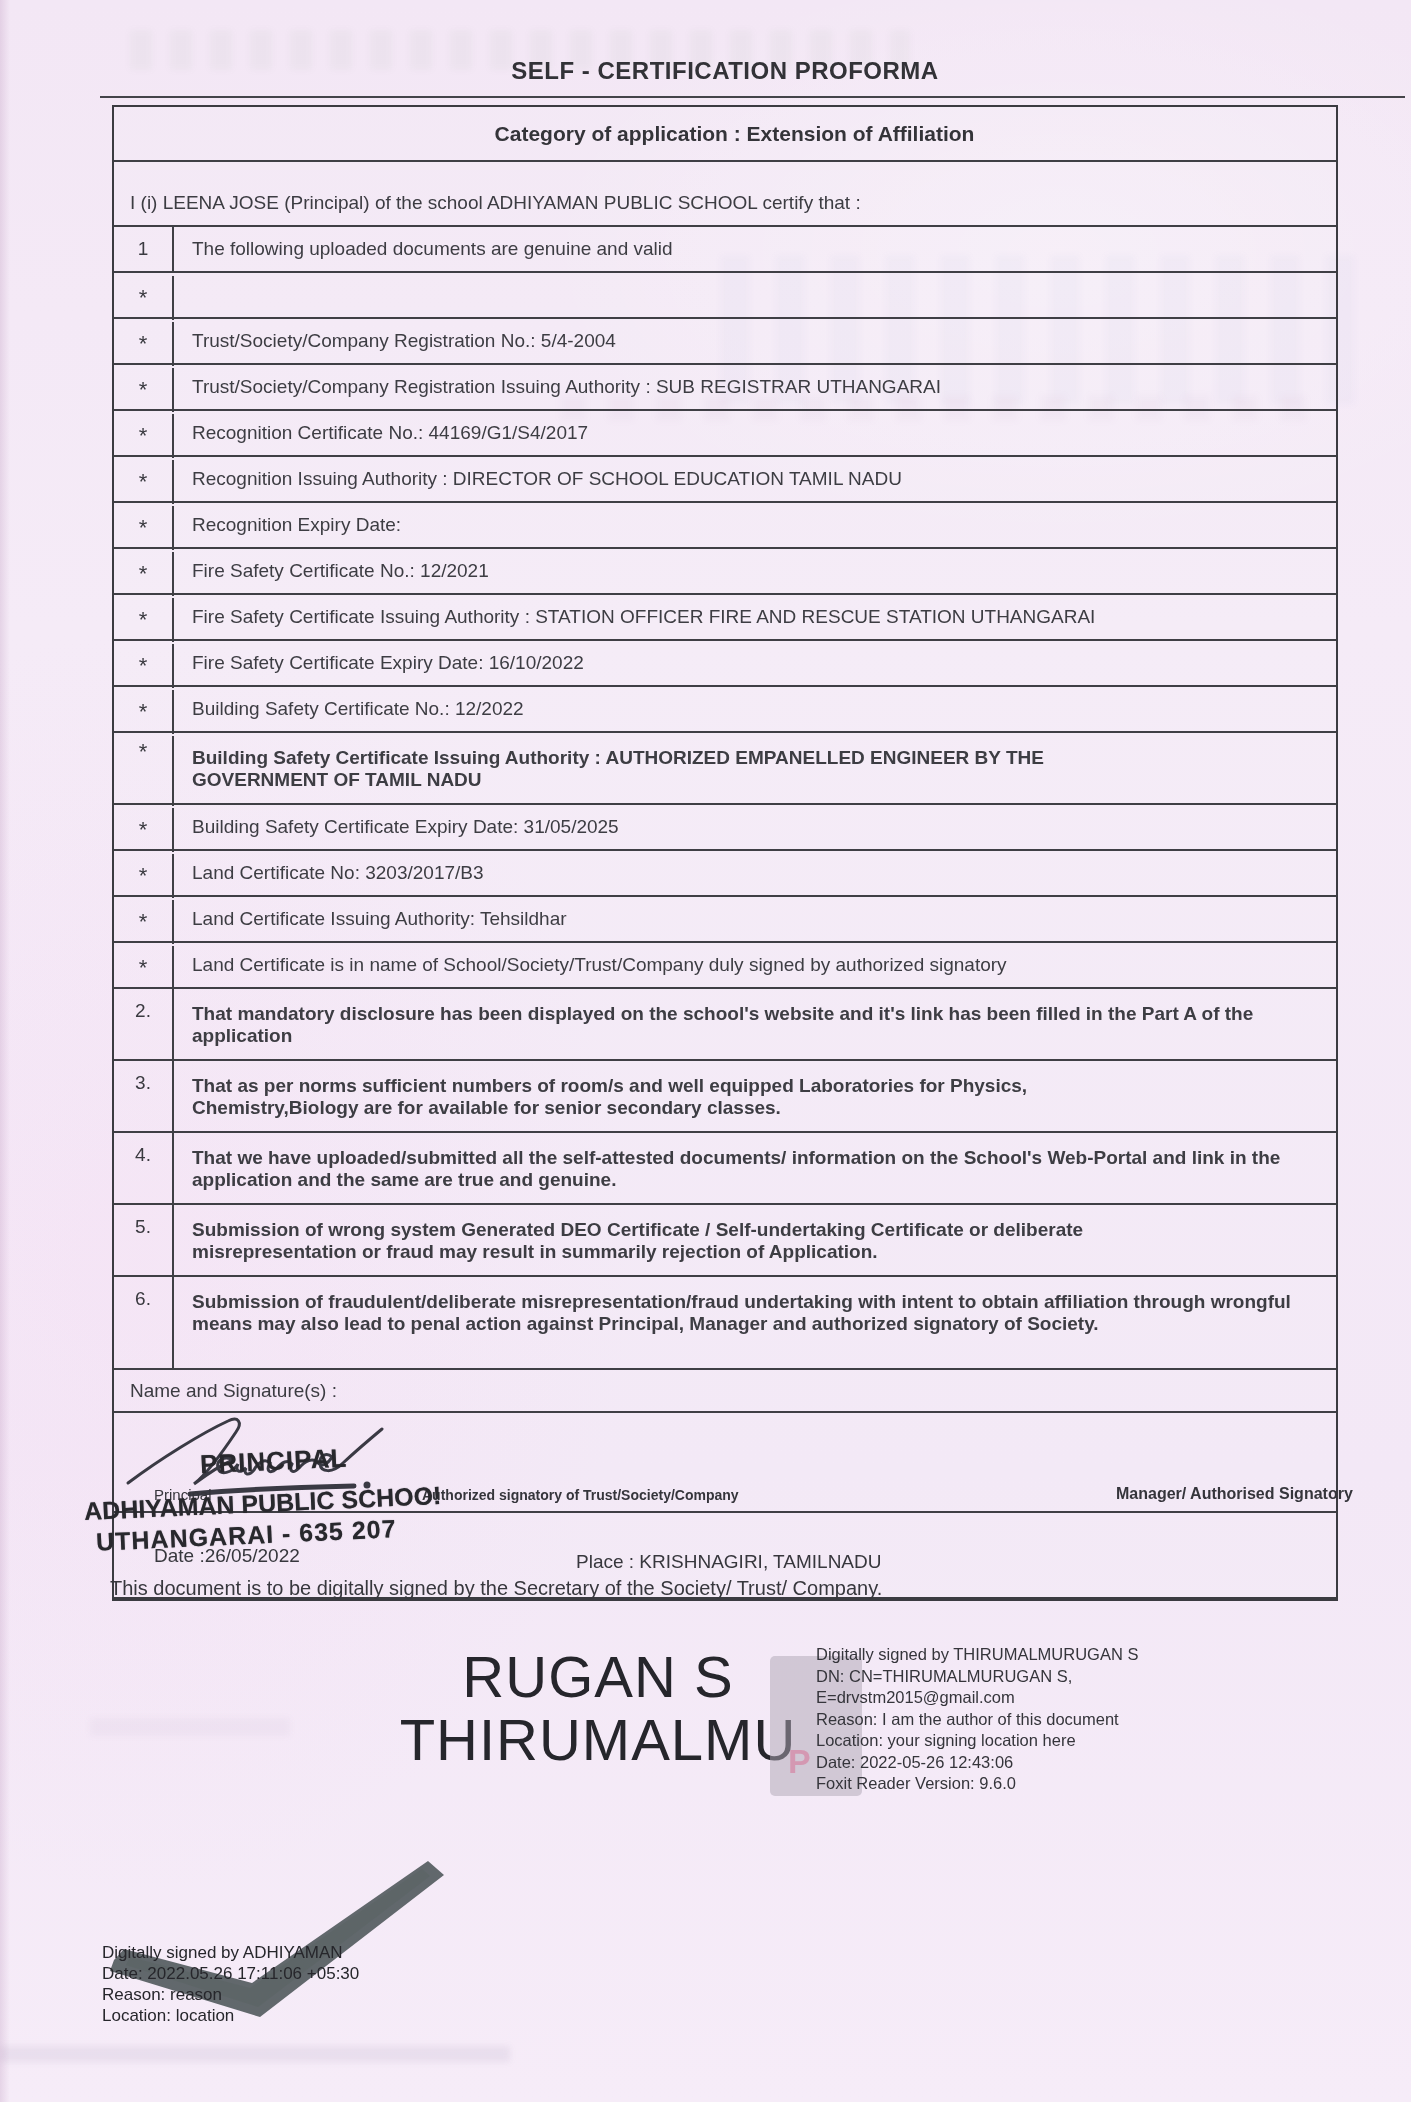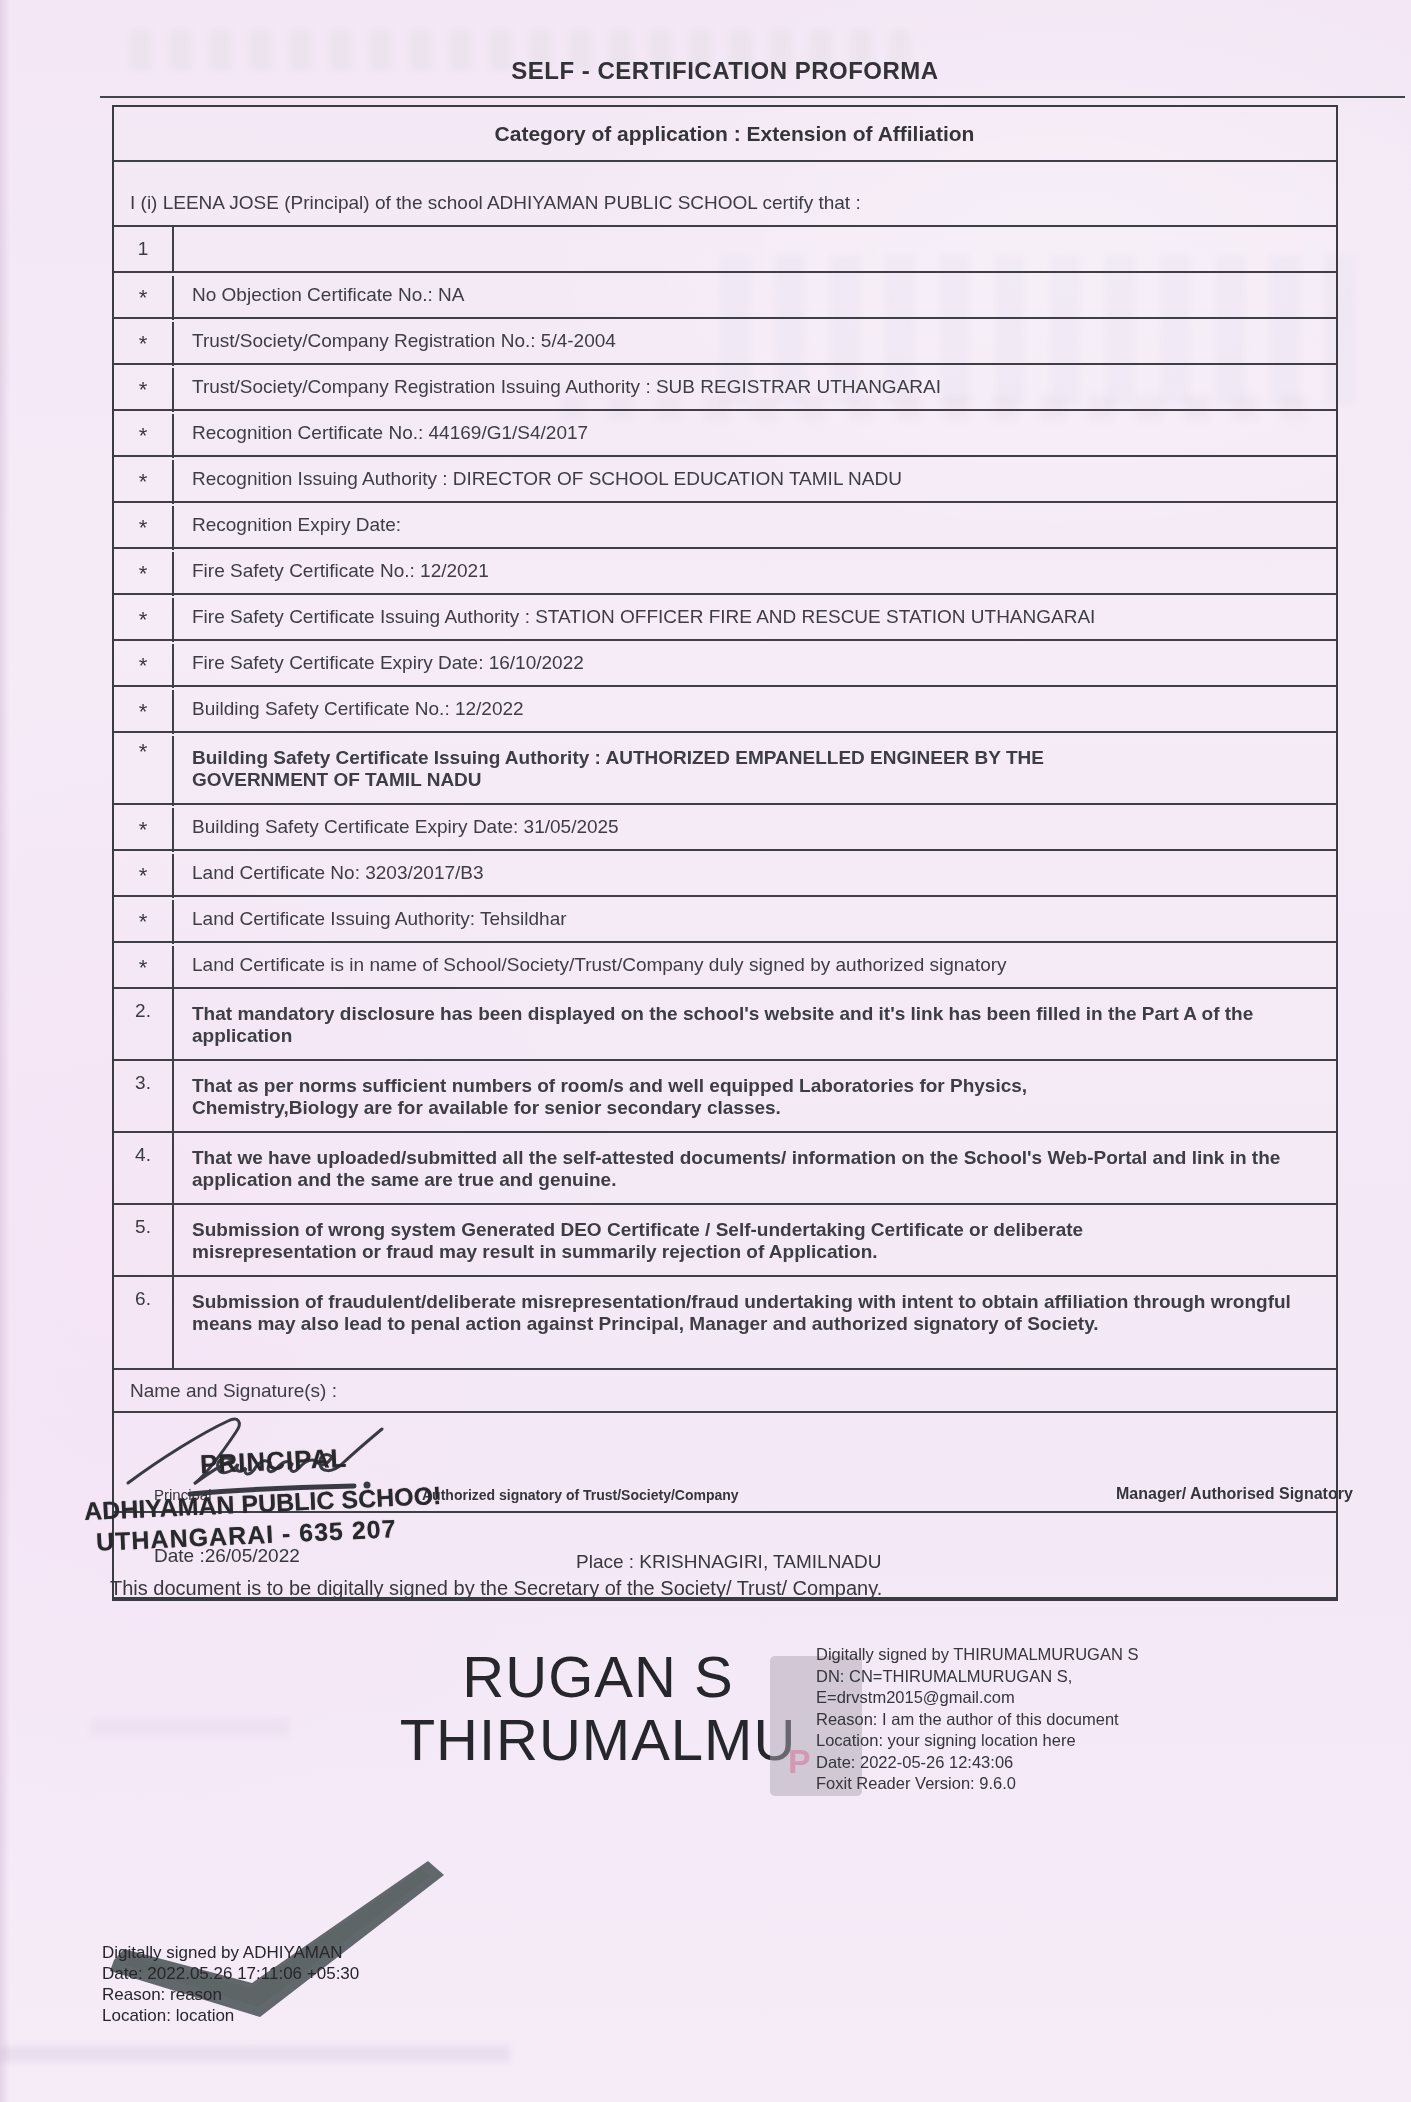--- a/index.html
+++ b/index.html
@@ -87,24 +87,24 @@
     <div class="t-row h-head">
       <div class="head-cell">Category of application : Extension of Affiliation</div>
     </div>
 
     <div class="t-row h-cert">
       <div class="full-cell">I (i) LEENA JOSE (Principal) of the school ADHIYAMAN PUBLIC SCHOOL certify that :</div>
     </div>
 
     <div class="t-row h1">
       <div class="num-cell">1</div>
-    </div>
-    <div class="t-row h1">
-      <div class="num-cell star">*</div>
-      <div class="txt-cell">No Objection Certificate No.: NA</div>
+      <div class="txt-cell">The following uploaded documents are genuine and valid</div>
+    </div>
+    <div class="t-row h1">
+      <div class="num-cell star">*</div>
     </div>
     <div class="t-row h1">
       <div class="num-cell star">*</div>
       <div class="txt-cell">Trust/Society/Company Registration No.: 5/4-2004</div>
     </div>
     <div class="t-row h1">
       <div class="num-cell star">*</div>
       <div class="txt-cell">Trust/Society/Company Registration Issuing Authority : SUB REGISTRAR UTHANGARAI</div>
     </div>
     <div class="t-row h1">

